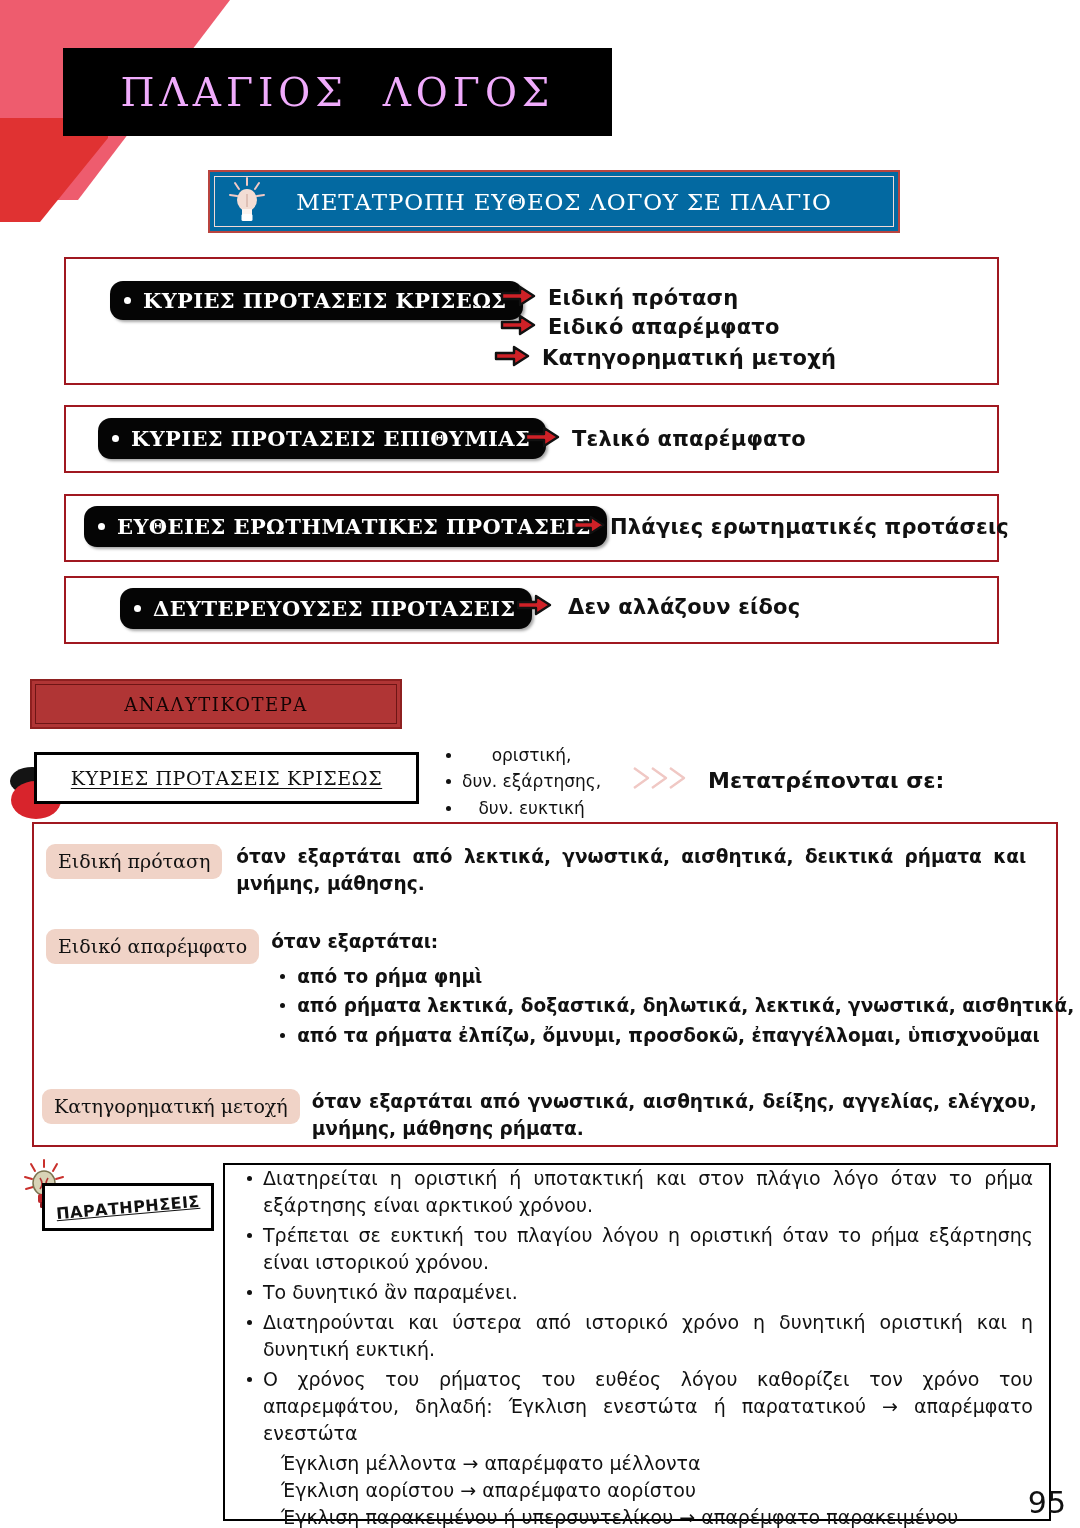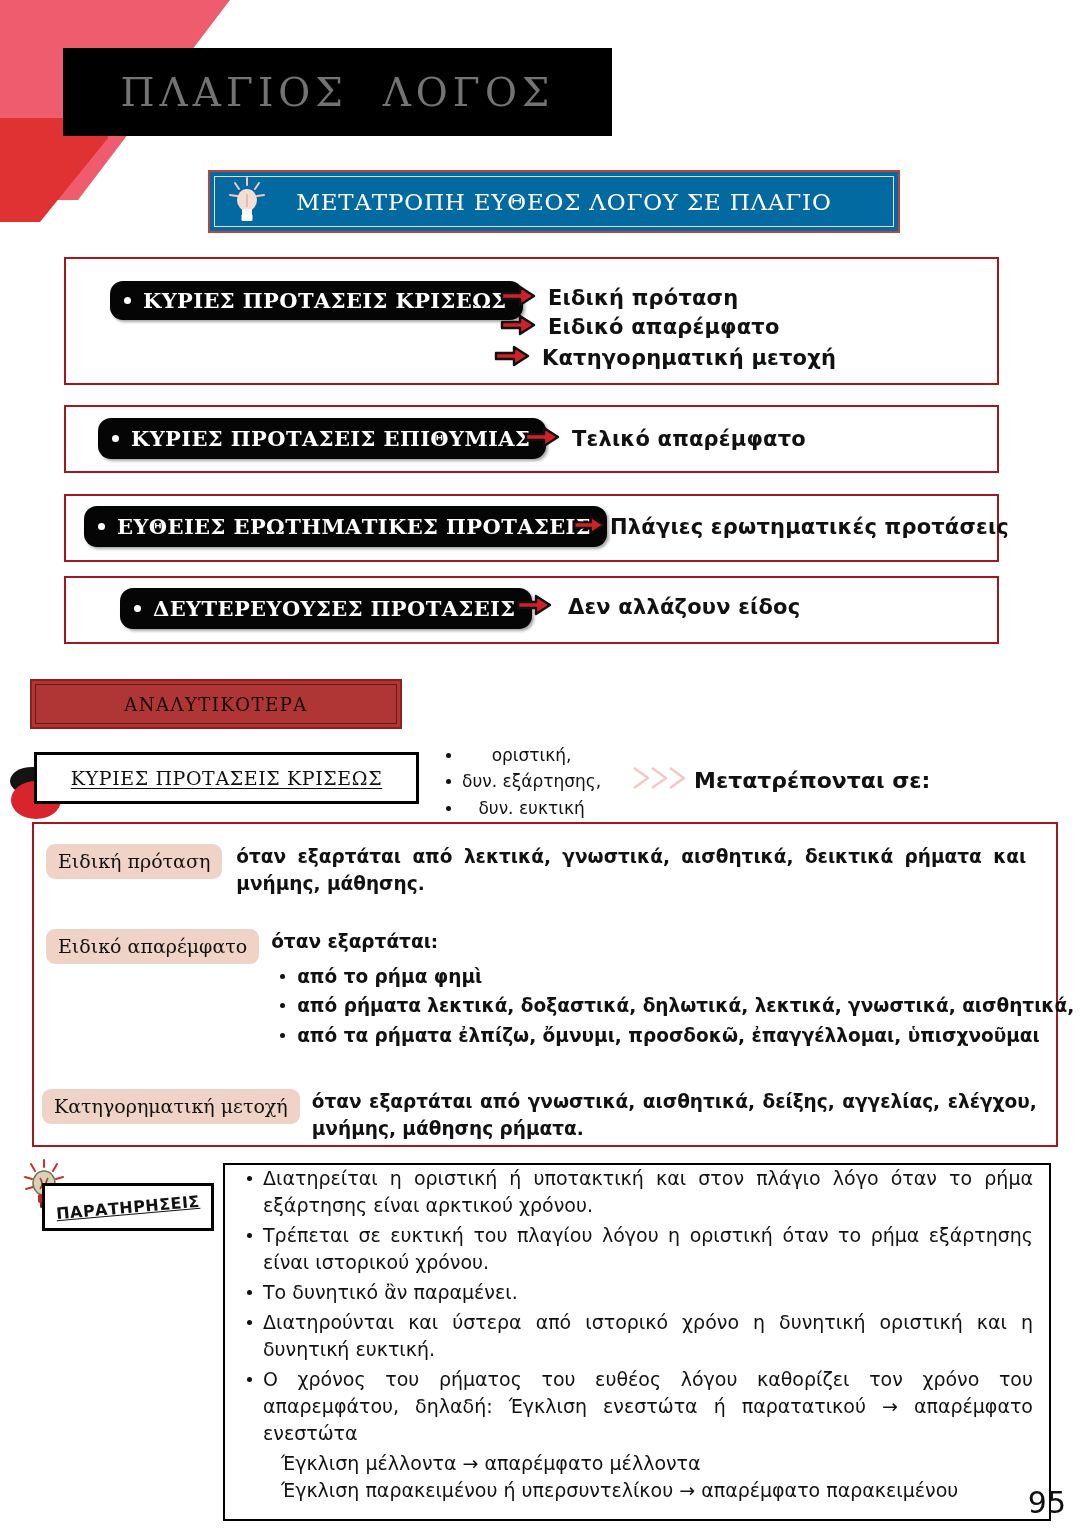--- a/index.html
+++ b/index.html
@@ -23,21 +23,21 @@
     clip-path: polygon(0 0, 108px 0, 108px 20px, 40px 104px, 0 104px);
   }
 
   
   .title-bar {
     position: absolute; left: 63px; top: 48px; width: 549px; height: 88px;
     background: #000;
     display: flex; align-items: center; justify-content: center;
   }
   .title-bar span {
-    color: #737373;
+    color: #f0abfc;
     font-family: "DejaVu Serif", serif;
     font-size: 39px; letter-spacing: 5px; font-weight: 400;
     white-space: pre;
   }
 
   
   .banner {
     position: absolute; left: 208px; top: 170px; width: 692px; height: 63px;
     background: #0369a1; border: 2px solid #b9443f; padding: 4px;
   }
@@ -126,21 +126,21 @@
     list-style: none; position: relative; padding-left: 22px;
     font-size: 17px; color: #111; line-height: 1.55;
     font-family: "DejaVu Sans", sans-serif;
   }
   .moods li::before {
     content: ""; position: absolute; left: 6px; top: 11px;
     width: 5px; height: 5px; border-radius: 50%; background: #111;
   }
 
   
-  .convert { position: absolute; left: 630px; top: 762px; display: flex; align-items: center; }
+  .convert { position: absolute; left: 630px; top: 762px; display: flex; align-items: center; gap: 14px; }
   .convert .ctxt {
     font-family: "DejaVu Sans", sans-serif; font-weight: 700; font-size: 22px; color: #111;
   }
 
   
   .mainbox {
     position: absolute; left: 32px; top: 822px; width: 1026px; height: 325px;
     border: 2.5px solid #a01820; background: #fff;
   }
   .chip {
@@ -398,18 +398,19 @@
 
   <div class="obsbox">
     <ul class="obslist">
       <li>Διατηρείται η οριστική ή υποτακτική και στον πλάγιο λόγο όταν το ρήμα εξάρτησης είναι αρκτικού χρόνου.</li>
       <li>Τρέπεται σε ευκτική του πλαγίου λόγου η οριστική όταν το ρήμα εξάρτησης είναι ιστορικού χρόνου.</li>
       <li>Το δυνητικό ἂν παραμένει.</li>
       <li>Διατηρούνται και ύστερα από ιστορικό χρόνο η δυνητική οριστική και η δυνητική ευκτική.</li>
       <li>Ο χρόνος του ρήματος του ευθέος λόγου καθορίζει τον χρόνο του απαρεμφάτου, δηλαδή: Έγκλιση ενεστώτα ή παρατατικού → απαρέμφατο ενεστώτα</li>
     </ul>
     <div class="indent">Έγκλιση μέλλοντα → απαρέμφατο μέλλοντα</div>
+    <div class="indent">Έγκλιση αορίστου → απαρέμφατο αορίστου</div>
     <div class="indent">Έγκλιση παρακειμένου ή υπερσυντελίκου → απαρέμφατο παρακειμένου</div>
   </div>
 
   <div class="pagenum">95</div>
 
 </div>
 
 </body></html>

